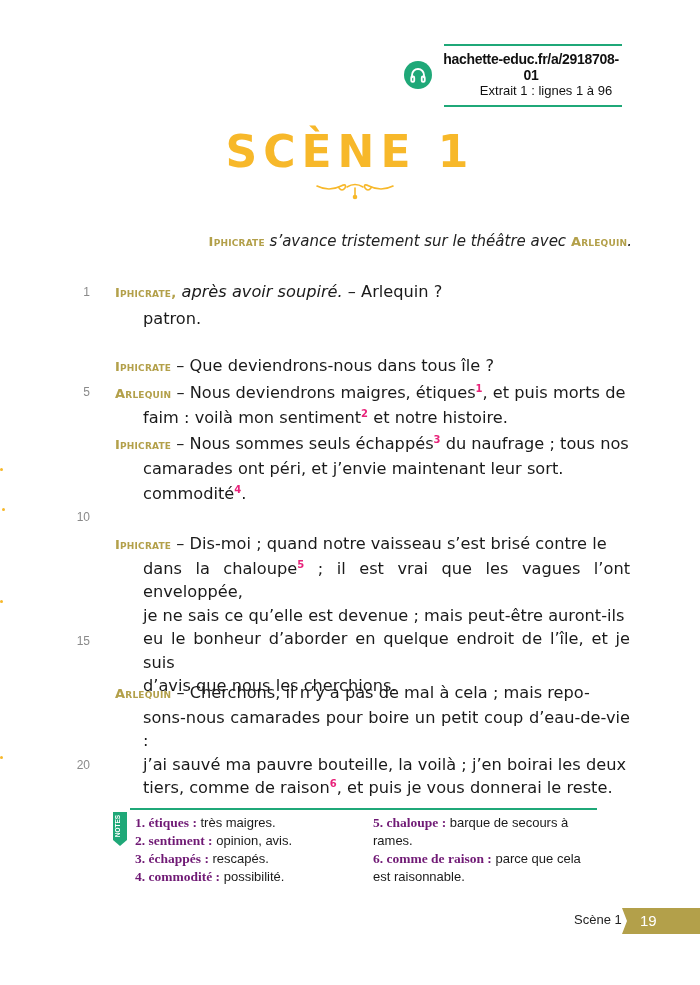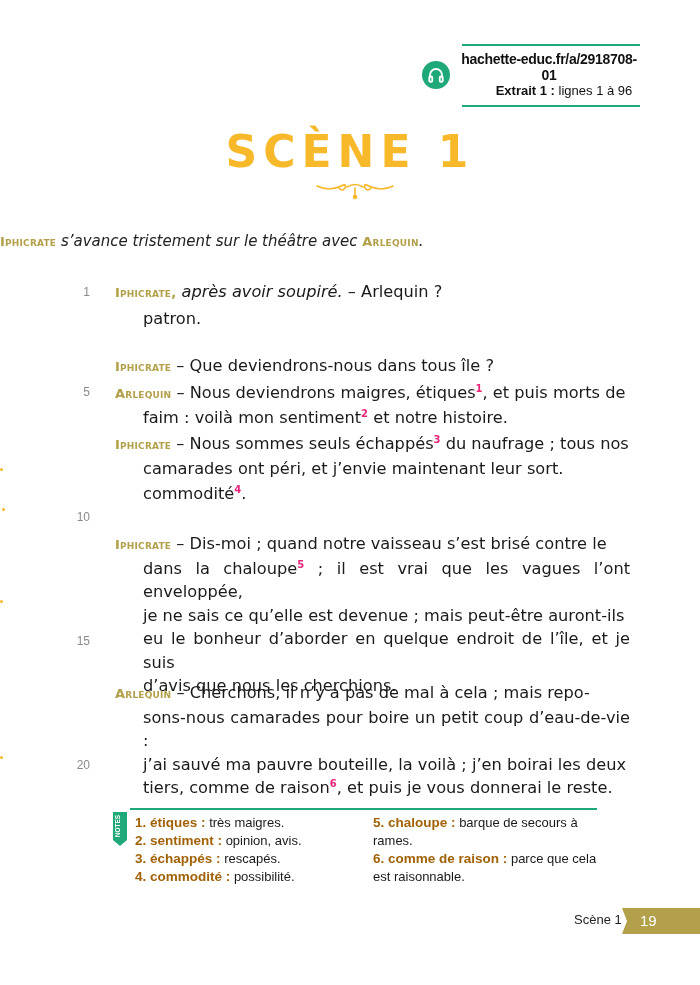--- a/index.html
+++ b/index.html
@@ -1,59 +1,59 @@
 <!DOCTYPE html>
 <html><head>
 <meta charset="utf-8">
 <style>
   html, body { margin: 0; padding: 0; background: #ffffff; }
   body { width: 700px; height: 985px; position: relative; overflow: hidden;
          font-family: "DejaVu Sans", sans-serif; color: #1a1a1a; }
 
   
-  .ref-box { position: absolute; left: 422px; top: 44px; width: 218px; }
+  .ref-box { position: absolute; left: 404px; top: 44px; width: 218px; }
   .ref-rule { height: 2px; background: #1fa878; margin-left: 40px; }
   .ref-rule.bottom { margin-top: 6px; }
   .ref-inner { display: flex; align-items: center; margin-top: 5px; }
   .audio-icon { width: 28px; height: 28px; border-radius: 50%; background: #1fa878;
                 display: flex; align-items: center; justify-content: center; flex: none; }
   .ref-text { margin-left: 8px; text-align: center; flex: 1; }
   .ref-url { font-family: "Liberation Sans", sans-serif; font-size: 14px; font-weight: bold;
              letter-spacing: -0.3px; color: #111; line-height: 16px; }
   .ref-extract { font-family: "Liberation Sans", sans-serif; font-size: 13px; line-height: 16px; color: #111; }
-  .ref-extract b { font-weight: bold; padding-left: 30px; }
+  .ref-extract b { font-weight: normal; padding-left: 30px; }
 
   
   .scene-title { position: absolute; left: 0; width: 700px; top: 126px; text-align: center;
                  font-family: "DejaVu Sans", sans-serif; font-weight: bold; font-size: 44px;
                  letter-spacing: 6px; color: #f7b82a; }
   .flourish { position: absolute; left: 315px; top: 178px; width: 80px; height: 22px; }
 
   
-  .stage-dir { position: absolute; left: 0; width: 620px; top: 232px; text-align: left;
+  .stage-dir { position: absolute; left: 12px; width: 620px; top: 232px; text-align: right;
                font-size: 15px; font-style: italic; color: #222; }
   .char { font-style: normal; font-weight: bold; color: #b3a04a; font-variant: small-caps;
           font-size: 13px; letter-spacing: 0.2px; }
   .line-num { position: absolute; left: 60px; width: 30px; text-align: right; font-size: 12px;
               color: #8a8a8a; font-family: "Liberation Sans", sans-serif; }
   .speech { position: absolute; left: 115px; width: 515px; font-size: 16.2px; line-height: 23.5px;
             color: #1a1a1a; text-align: justify; }
   .speech .first { display: block; }
   .speech .cont { display: block; padding-left: 28px; }
   .speech i { font-style: italic; }
   sup.note { color: #e8237a; font-size: 10px; font-weight: bold; vertical-align: super; line-height: 0; }
 
   
   .notes-rule { position: absolute; left: 130px; top: 808px; width: 467px; height: 2px; background: #1fa878; }
   .notes-tag { position: absolute; left: 113px; top: 812px; width: 14px; height: 34px; }
   .notes-col { position: absolute; top: 814px; font-family: "Liberation Sans", sans-serif;
                font-size: 13px; line-height: 18px; color: #1a1a1a; }
   .notes-col.left { left: 135px; width: 225px; }
   .notes-col.right { left: 373px; width: 225px; }
-  .note-term { color: #a16207; font-weight: bold; font-size: 13.5px; }
+  .note-term { color: #701a75; font-weight: bold; font-size: 13.5px; font-family: Liberation Serif, serif; }
 
   
   .footer-label { position: absolute; left: 574px; top: 912px; font-family: "Liberation Sans", sans-serif;
                   font-size: 13px; color: #222; }
   .page-tab { position: absolute; left: 622px; top: 908px; width: 78px; height: 26px; }
   .page-num { position: absolute; left: 640px; top: 912px; font-family: "Liberation Sans", sans-serif;
               font-size: 15px; font-weight: normal; color: #ffffff; }
   .margin-dot { position: absolute; width: 3px; height: 3px; background: #f7b82a; border-radius: 50%; }
 </style>
 </head>

